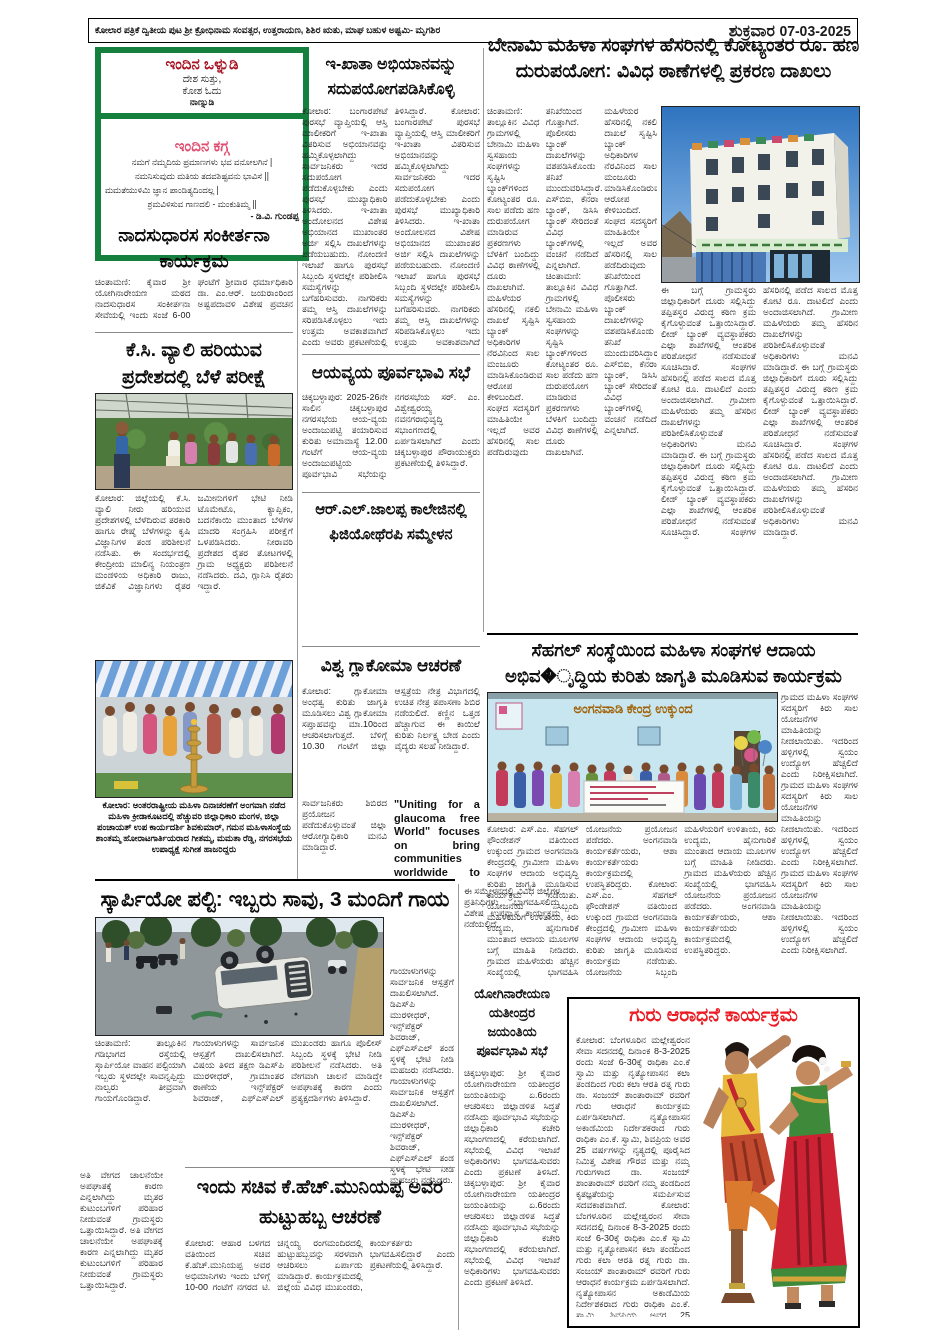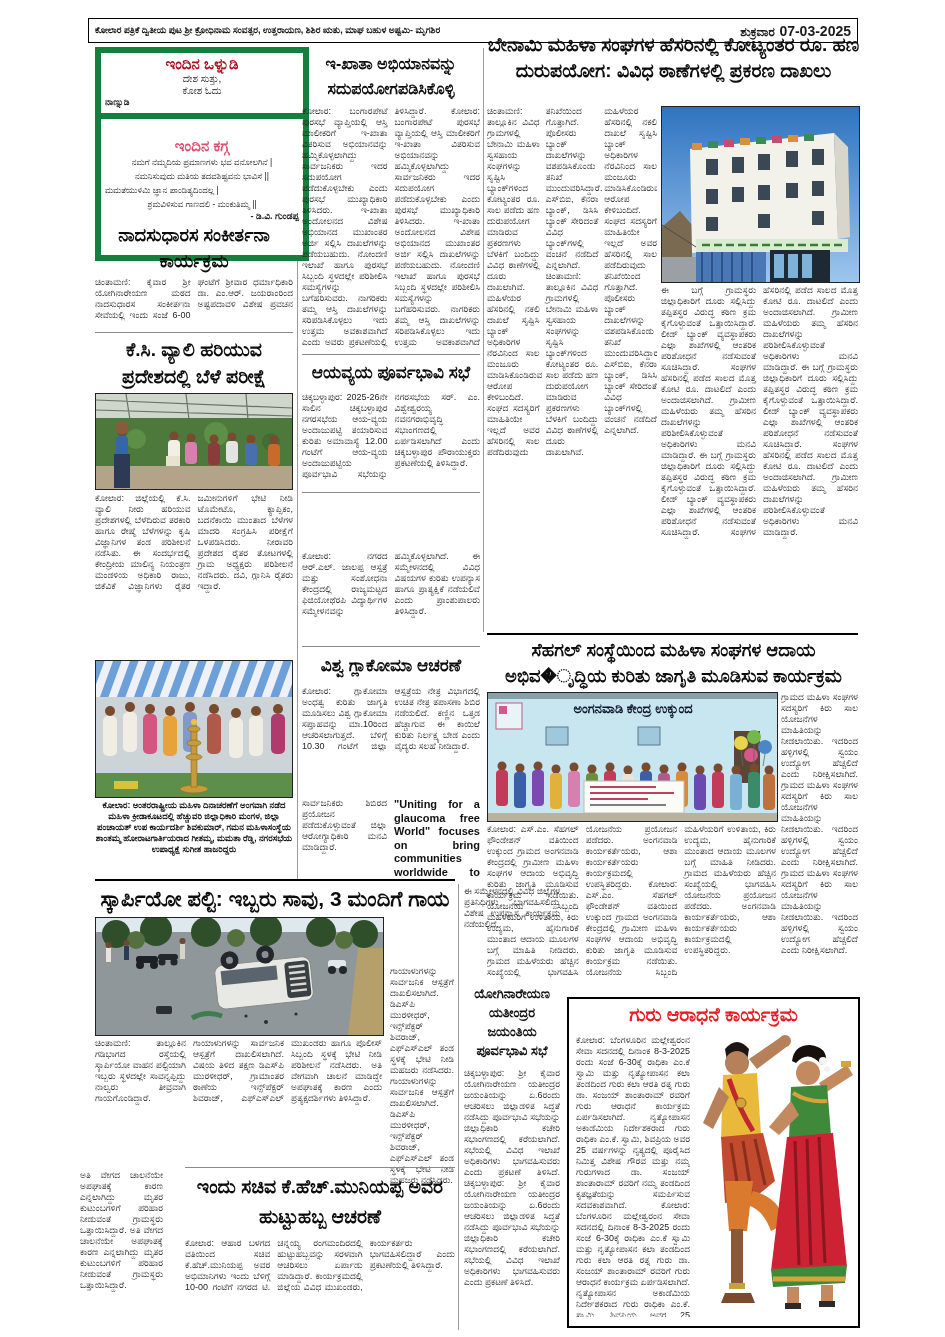--- a/index.html
+++ b/index.html
@@ -21,34 +21,34 @@
   .engquote{font-size:11px;line-height:13.5px;font-weight:bold;color:#111;text-align:justify;}
 </style>
 </head>
 <body>
 
 <div id="page">
 
   <div class="abs" style="left:88px;top:18px;width:770px;height:25px;border:1px solid #000;display:flex;align-items:center;justify-content:space-between;padding:0 6px;box-sizing:border-box;">
     <span style="font-size:9px;font-weight:bold;color:#111;white-space:nowrap;overflow:hidden;">ಕೋಲಾರ ಪತ್ರಿಕೆ ದ್ವಿತೀಯ ಪುಟ   ಶ್ರೀ ಕ್ರೋಧಿನಾಮ ಸಂವತ್ಸರ, ಉತ್ತರಾಯಣ, ಶಿಶಿರ ಋತು, ಮಾಘ ಬಹುಳ ಅಷ್ಟಮಿ- ಮೃಗಶಿರ</span>
     <span style="white-space:nowrap;">
-      <span style="font-size:12px;font-weight:bold;font-family:Liberation Serif, serif;">ಶುಕ್ರವಾರ</span>
+      <span style="font-size:16px;font-weight:bold;font-family:Liberation Serif, serif;">ಶುಕ್ರವಾರ</span>
       <span style="font-size:14px;font-weight:bold;">07-03-2025</span>
     </span>
   </div>
 
   <div class="rule-v" style="left:297px;top:48px;height:831px;"></div>
   <div class="rule-v" style="left:483px;top:48px;height:584px;"></div>
   <div class="rule-v" style="left:458px;top:884px;height:446px;"></div>
 
   <div class="abs boxed" style="left:95px;top:47px;width:194px;height:62px;padding:2px 4px;">
     <div class="redtitle" style="font-size:15px;color:#a81322;">ಇಂದಿನ ಒಳ್ನುಡಿ</div>
     <div style="font-size:10px;text-align:center;">ದೇಶ ಸುತ್ತು,</div>
     <div style="font-size:10px;text-align:center;">ಕೋಶ ಓದು</div>
-    <div style="font-size:9px;font-weight:bold;text-align:left;">ನಾಣ್ನುಡಿ</div>
+    <div style="font-size:9px;font-weight:bold;text-align:center;">ನಾಣ್ನುಡಿ</div>
   </div>
 
   <div class="abs boxed" style="left:95px;top:113px;width:194px;height:100px;padding:18px 4px;">
     <div class="redtitle" style="font-size:15px;color:#e04f72;">ಇಂದಿನ ಕಗ್ಗ</div>
     <div style="font-size:8.5px;text-align:center;line-height:14px;">ನಮಗೆ ನೆಮ್ಮದಿಯ ಪ್ರಮಾಣಗಳು ಭವ ವನೋಲಗಿನೆ |</div>
     <div style="font-size:8.5px;text-align:center;line-height:14px;">ನಮನಿಸುವುದು ಮತಿಯ ತದವಶಿಷ್ಟವನು ಭಾವಿಸೆ ||</div>
     <div style="font-size:8.5px;text-align:left;line-height:14px;">ಮಮತೆಯುಳಿಮಿ ಜ್ಞಾನ ಪಾಂಡಿತ್ಯದಿಂದಲ್ಲ |</div>
     <div style="font-size:8.5px;text-align:center;line-height:14px;">ಶ್ರಮವಿಳಿಸುವ ಗಾಣದಲಿ - ಮಂಕುತಿಮ್ಮ ||</div>
     <div style="font-size:9px;font-weight:bold;text-align:right;">- ಡಿ.ವಿ. ಗುಂಡಪ್ಪ</div>
   </div>
@@ -129,21 +129,21 @@
   <div class="abs caption" style="left:95px;top:800px;width:198px;height:77px;">ಕೋಲಾರ: ಅಂತರರಾಷ್ಟ್ರೀಯ ಮಹಿಳಾ ದಿನಾಚರಣೆಗೆ ಅಂಗವಾಗಿ ನಡೆದ ಮಹಿಳಾ ಕ್ರೀಡಾಕೂಟದಲ್ಲಿ ಹೆಚ್ಚುವರಿ ಜಿಲ್ಲಾಧಿಕಾರಿ ಮಂಗಳ, ಜಿಲ್ಲಾ ಪಂಚಾಯತ್ ಉಪ ಕಾರ್ಯದರ್ಶಿ ಶಿವಕುಮಾರ್, ಗಮನ ಮಹಿಳಾಸಂಸ್ಥೆಯ ಶಾಂತಮ್ಮ ಹೋರಾಟಗಾರ್ತಿಯರಾದ ಗೀತಮ್ಮ, ಮಮತಾ ರೆಡ್ಡಿ, ನಗರಸಭೆಯ ಉಪಾಧ್ಯಕ್ಷೆ ಸುಗೀತ ಹಾಜರಿದ್ದರು</div>
 
   <div class="abs headline" style="left:302px;top:51px;width:178px;height:52px;font-size:16px;line-height:25px;">ಇ-ಖಾತಾ ಅಭಿಯಾನವನ್ನು ಸದುಪಯೋಗಪಡಿಸಿಕೊಳ್ಳಿ</div>
   <div class="abs bodytext cols2" style="left:302px;top:106px;width:178px;height:246px;">ಕೋಲಾರ: ಬಂಗಾರಪೇಟೆ ಪುರಸಭೆ ವ್ಯಾಪ್ತಿಯಲ್ಲಿ ಆಸ್ತಿ ಮಾಲೀಕರಿಗೆ ಇ-ಖಾತಾ ವಿತರಿಸುವ ಅಭಿಯಾನವನ್ನು ಹಮ್ಮಿಕೊಳ್ಳಲಾಗಿದ್ದು ಸಾರ್ವಜನಿಕರು ಇದರ ಸದುಪಯೋಗ ಪಡೆದುಕೊಳ್ಳಬೇಕು ಎಂದು ಪುರಸಭೆ ಮುಖ್ಯಾಧಿಕಾರಿ ತಿಳಿಸಿದರು. ಇ-ಖಾತಾ ಅಂದೋಲನದ ವಿಶೇಷ ಅಭಿಯಾನದ ಮುಖಾಂತರ ಅರ್ಜಿ ಸಲ್ಲಿಸಿ ದಾಖಲೆಗಳನ್ನು ಪಡೆಯಬಹುದು. ನೋಂದಣಿ ಇಲಾಖೆ ಹಾಗೂ ಪುರಸಭೆ ಸಿಬ್ಬಂದಿ ಸ್ಥಳದಲ್ಲೇ ಪರಿಶೀಲಿಸಿ ಸಮಸ್ಯೆಗಳನ್ನು ಬಗೆಹರಿಸುವರು. ನಾಗರಿಕರು ತಮ್ಮ ಆಸ್ತಿ ದಾಖಲೆಗಳನ್ನು ಸರಿಪಡಿಸಿಕೊಳ್ಳಲು ಇದು ಉತ್ತಮ ಅವಕಾಶವಾಗಿದೆ ಎಂದು ಅವರು ಪ್ರಕಟಣೆಯಲ್ಲಿ ತಿಳಿಸಿದ್ದಾರೆ. ಕೋಲಾರ: ಬಂಗಾರಪೇಟೆ ಪುರಸಭೆ ವ್ಯಾಪ್ತಿಯಲ್ಲಿ ಆಸ್ತಿ ಮಾಲೀಕರಿಗೆ ಇ-ಖಾತಾ ವಿತರಿಸುವ ಅಭಿಯಾನವನ್ನು ಹಮ್ಮಿಕೊಳ್ಳಲಾಗಿದ್ದು ಸಾರ್ವಜನಿಕರು ಇದರ ಸದುಪಯೋಗ ಪಡೆದುಕೊಳ್ಳಬೇಕು ಎಂದು ಪುರಸಭೆ ಮುಖ್ಯಾಧಿಕಾರಿ ತಿಳಿಸಿದರು. ಇ-ಖಾತಾ ಅಂದೋಲನದ ವಿಶೇಷ ಅಭಿಯಾನದ ಮುಖಾಂತರ ಅರ್ಜಿ ಸಲ್ಲಿಸಿ ದಾಖಲೆಗಳನ್ನು ಪಡೆಯಬಹುದು. ನೋಂದಣಿ ಇಲಾಖೆ ಹಾಗೂ ಪುರಸಭೆ ಸಿಬ್ಬಂದಿ ಸ್ಥಳದಲ್ಲೇ ಪರಿಶೀಲಿಸಿ ಸಮಸ್ಯೆಗಳನ್ನು ಬಗೆಹರಿಸುವರು. ನಾಗರಿಕರು ತಮ್ಮ ಆಸ್ತಿ ದಾಖಲೆಗಳನ್ನು ಸರಿಪಡಿಸಿಕೊಳ್ಳಲು ಇದು ಉತ್ತಮ ಅವಕಾಶವಾಗಿದೆ ಎಂದು ಅವರು ಪ್ರಕಟಣೆಯಲ್ಲಿ ತಿಳಿಸಿದ್ದಾರೆ.</div>
 
   <div class="rule-h" style="left:302px;top:354px;width:178px;"></div>
   <div class="abs headline" style="left:302px;top:359px;width:178px;height:28px;font-size:17px;line-height:27px;">ಆಯವ್ಯಯ ಪೂರ್ವಭಾವಿ ಸಭೆ</div>
   <div class="abs bodytext cols2" style="left:302px;top:392px;width:178px;height:98px;">ಚಿಕ್ಕಬಳ್ಳಾಪುರ: 2025-26ನೇ ಸಾಲಿನ ಚಿಕ್ಕಬಳ್ಳಾಪುರ ನಗರಸಭೆಯ ಆಯ-ವ್ಯಯ ಅಂದಾಜುಪಟ್ಟಿ ತಯಾರಿಸುವ ಕುರಿತು ಅಮಾವಾಸ್ಯೆ 12.00 ಗಂಟೆಗೆ ಆಯ-ವ್ಯಯ ಅಂದಾಜುಪಟ್ಟಿಯ ಪೂರ್ವಭಾವಿ ಸಭೆಯನ್ನು ನಗರಸಭೆಯ ಸರ್. ಎಂ. ವಿಶ್ವೇಶ್ವರಯ್ಯ ನವನಗರಾಭಿವೃದ್ಧಿ ಸಭಾಂಗಣದಲ್ಲಿ ಏರ್ಪಡಿಸಲಾಗಿದೆ ಎಂದು ಚಿಕ್ಕಬಳ್ಳಾಪುರ ಪೌರಾಯುಕ್ತರು ಪ್ರಕಟಣೆಯಲ್ಲಿ ತಿಳಿಸಿದ್ದಾರೆ.</div>
 
   <div class="rule-h" style="left:302px;top:492px;width:178px;"></div>
-  <div class="abs bodytext cols2" style="left:302px;top:551px;width:178px;height:93px;">ಕೋಲಾರ: ನಗರದ ಆರ್.ಎಲ್. ಜಾಲಪ್ಪ ಆಸ್ಪತ್ರೆ ಮತ್ತು ಸಂಶೋಧನಾ ಕೇಂದ್ರದಲ್ಲಿ ರಾಜ್ಯಮಟ್ಟದ ಫಿಜಿಯೋಥೆರಪಿ ವಿದ್ಯಾರ್ಥಿಗಳ ಸಮ್ಮೇಳನವನ್ನು ಹಮ್ಮಿಕೊಳ್ಳಲಾಗಿದೆ. ಈ ಸಮ್ಮೇಳನದಲ್ಲಿ ವಿವಿಧ ವಿಷಯಗಳ ಕುರಿತು ಉಪನ್ಯಾಸ ಹಾಗೂ ಪ್ರಾತ್ಯಕ್ಷಿಕೆ ನಡೆಯಲಿವೆ ಎಂದು ಪ್ರಾಂಶುಪಾಲರು ತಿಳಿಸಿದ್ದಾರೆ.</div>
+  <div class="abs headline" style="left:302px;top:496px;width:178px;height:52px;font-size:15px;line-height:25px;">ಆರ್.ಎಲ್.ಜಾಲಪ್ಪ ಕಾಲೇಜಿನಲ್ಲಿ ಫಿಜಿಯೋಥೆರಪಿ ಸಮ್ಮೇಳನ</div>
 
   <div class="rule-h" style="left:302px;top:646px;width:178px;"></div>
   <div class="abs headline" style="left:302px;top:651px;width:178px;height:30px;font-size:17px;line-height:29px;">ವಿಶ್ವ ಗ್ಲಾಕೋಮಾ ಆಚರಣೆ</div>
   <div class="abs bodytext cols2" style="left:302px;top:686px;width:178px;height:108px;">ಕೋಲಾರ: ಗ್ಲಾಕೋಮಾ ಅಂಧತ್ವ ಕುರಿತು ಜಾಗೃತಿ ಮೂಡಿಸಲು ವಿಶ್ವ ಗ್ಲಾಕೋಮಾ ಸಪ್ತಾಹವನ್ನು ಮಾ.10ರಿಂದ ಆಚರಿಸಲಾಗುತ್ತದೆ. ಬೆಳಿಗ್ಗೆ 10.30 ಗಂಟೆಗೆ ಜಿಲ್ಲಾ ಆಸ್ಪತ್ರೆಯ ನೇತ್ರ ವಿಭಾಗದಲ್ಲಿ ಉಚಿತ ನೇತ್ರ ತಪಾಸಣಾ ಶಿಬಿರ ನಡೆಯಲಿದೆ. ಕಣ್ಣಿನ ಒತ್ತಡ ಹೆಚ್ಚಾಗುವ ಈ ಕಾಯಿಲೆ ಕುರಿತು ನಿರ್ಲಕ್ಷ್ಯ ಬೇಡ ಎಂದು ವೈದ್ಯರು ಸಲಹೆ ನೀಡಿದ್ದಾರೆ.</div>
   <div class="abs bodytext" style="left:302px;top:798px;width:85px;height:80px;">ಸಾರ್ವಜನಿಕರು ಶಿಬಿರದ ಪ್ರಯೋಜನ ಪಡೆದುಕೊಳ್ಳುವಂತೆ ಜಿಲ್ಲಾ ಆರೋಗ್ಯಾಧಿಕಾರಿ ಮನವಿ ಮಾಡಿದ್ದಾರೆ.</div>
   <div class="abs engquote" style="left:394px;top:798px;width:86px;height:80px;">"Uniting for a glaucoma free World" focuses on bring communities worldwide to fight together against glaucoma blindness.</div>
 
   <div class="abs headline" style="left:487px;top:32px;width:373px;height:52px;font-size:19px;line-height:26px;">ಬೇನಾಮಿ ಮಹಿಳಾ ಸಂಘಗಳ ಹೆಸರಿನಲ್ಲಿ ಕೋಟ್ಯಂತರ ರೂ. ಹಣ ದುರುಪಯೋಗ: ವಿವಿಧ ಠಾಣೆಗಳಲ್ಲಿ ಪ್ರಕರಣ ದಾಖಲು</div>
   <div class="abs bodytext cols3" style="left:487px;top:106px;width:170px;height:524px;column-gap:6px;">ಚಿಂತಾಮಣಿ: ತಾಲ್ಲೂಕಿನ ವಿವಿಧ ಗ್ರಾಮಗಳಲ್ಲಿ ಬೇನಾಮಿ ಮಹಿಳಾ ಸ್ವಸಹಾಯ ಸಂಘಗಳನ್ನು ಸೃಷ್ಟಿಸಿ ಬ್ಯಾಂಕ್‌ಗಳಿಂದ ಕೋಟ್ಯಂತರ ರೂ. ಸಾಲ ಪಡೆದು ಹಣ ದುರುಪಯೋಗ ಮಾಡಿರುವ ಪ್ರಕರಣಗಳು ಬೆಳಕಿಗೆ ಬಂದಿದ್ದು ವಿವಿಧ ಠಾಣೆಗಳಲ್ಲಿ ದೂರು ದಾಖಲಾಗಿವೆ. ಮಹಿಳೆಯರ ಹೆಸರಿನಲ್ಲಿ ನಕಲಿ ದಾಖಲೆ ಸೃಷ್ಟಿಸಿ ಬ್ಯಾಂಕ್ ಅಧಿಕಾರಿಗಳ ನೆರವಿನಿಂದ ಸಾಲ ಮಂಜೂರು ಮಾಡಿಸಿಕೊಂಡಿರುವ ಆರೋಪ ಕೇಳಿಬಂದಿದೆ. ಸಂಘದ ಸದಸ್ಯರಿಗೆ ಮಾಹಿತಿಯೇ ಇಲ್ಲದೆ ಅವರ ಹೆಸರಿನಲ್ಲಿ ಸಾಲ ಪಡೆದಿರುವುದು ತನಿಖೆಯಿಂದ ಗೊತ್ತಾಗಿದೆ. ಪೊಲೀಸರು ಬ್ಯಾಂಕ್ ದಾಖಲೆಗಳನ್ನು ವಶಪಡಿಸಿಕೊಂಡು ತನಿಖೆ ಮುಂದುವರಿಸಿದ್ದಾರೆ. ಎಸ್‌ಬಿಐ, ಕೆನರಾ ಬ್ಯಾಂಕ್, ಡಿಸಿಸಿ ಬ್ಯಾಂಕ್ ಸೇರಿದಂತೆ ವಿವಿಧ ಬ್ಯಾಂಕ್‌ಗಳಲ್ಲಿ ವಂಚನೆ ನಡೆದಿದೆ ಎನ್ನಲಾಗಿದೆ. ಚಿಂತಾಮಣಿ: ತಾಲ್ಲೂಕಿನ ವಿವಿಧ ಗ್ರಾಮಗಳಲ್ಲಿ ಬೇನಾಮಿ ಮಹಿಳಾ ಸ್ವಸಹಾಯ ಸಂಘಗಳನ್ನು ಸೃಷ್ಟಿಸಿ ಬ್ಯಾಂಕ್‌ಗಳಿಂದ ಕೋಟ್ಯಂತರ ರೂ. ಸಾಲ ಪಡೆದು ಹಣ ದುರುಪಯೋಗ ಮಾಡಿರುವ ಪ್ರಕರಣಗಳು ಬೆಳಕಿಗೆ ಬಂದಿದ್ದು ವಿವಿಧ ಠಾಣೆಗಳಲ್ಲಿ ದೂರು ದಾಖಲಾಗಿವೆ. ಮಹಿಳೆಯರ ಹೆಸರಿನಲ್ಲಿ ನಕಲಿ ದಾಖಲೆ ಸೃಷ್ಟಿಸಿ ಬ್ಯಾಂಕ್ ಅಧಿಕಾರಿಗಳ ನೆರವಿನಿಂದ ಸಾಲ ಮಂಜೂರು ಮಾಡಿಸಿಕೊಂಡಿರುವ ಆರೋಪ ಕೇಳಿಬಂದಿದೆ. ಸಂಘದ ಸದಸ್ಯರಿಗೆ ಮಾಹಿತಿಯೇ ಇಲ್ಲದೆ ಅವರ ಹೆಸರಿನಲ್ಲಿ ಸಾಲ ಪಡೆದಿರುವುದು ತನಿಖೆಯಿಂದ ಗೊತ್ತಾಗಿದೆ. ಪೊಲೀಸರು ಬ್ಯಾಂಕ್ ದಾಖಲೆಗಳನ್ನು ವಶಪಡಿಸಿಕೊಂಡು ತನಿಖೆ ಮುಂದುವರಿಸಿದ್ದಾರೆ. ಎಸ್‌ಬಿಐ, ಕೆನರಾ ಬ್ಯಾಂಕ್, ಡಿಸಿಸಿ ಬ್ಯಾಂಕ್ ಸೇರಿದಂತೆ ವಿವಿಧ ಬ್ಯಾಂಕ್‌ಗಳಲ್ಲಿ ವಂಚನೆ ನಡೆದಿದೆ ಎನ್ನಲಾಗಿದೆ.</div>
 
@@ -241,21 +241,21 @@
         <use href="#pC" transform="translate(212,88)" fill="#6a4ab0"></use>
       <use href="#pC" transform="translate(230,86)" fill="#c23b5a"></use>
         <use href="#pC" transform="translate(248,88)" fill="#7ab0d4"></use>
       <use href="#pC" transform="translate(266,86)" fill="#3b8a6a"></use>
         <use href="#pC" transform="translate(281,88)" fill="#c2703b"></use>
       <rect x="96" y="88" width="100" height="32" fill="#fbfbf8" stroke="#bbb"></rect>
       <path d="M102 94 h66 M102 100 h84 M102 106 h58" stroke="#c04060" stroke-width="2"></path>
       <path d="M102 112 h76" stroke="#555" stroke-width="1.4"></path>
       <rect y="120" width="289" height="8" fill="#b9b2a0"></rect>
     </svg>
-    <div style="position:absolute;left:40px;top:8px;width:210px;text-align:center;font-size:13px;font-weight:bold;color:#0f172a;">ಅಂಗನವಾಡಿ ಕೇಂದ್ರ ಉಕ್ಕುಂದ</div>
+    <div style="position:absolute;left:40px;top:8px;width:210px;text-align:center;font-size:13px;font-weight:bold;color:#a16207;">ಅಂಗನವಾಡಿ ಕೇಂದ್ರ ಉಕ್ಕುಂದ</div>
   </div>
 
   <div class="abs bodytext" style="left:781px;top:692px;width:77px;height:295px;">ಗ್ರಾಮದ ಮಹಿಳಾ ಸಂಘಗಳ ಸದಸ್ಯರಿಗೆ ಕಿರು ಸಾಲ ಯೋಜನೆಗಳ ಮಾಹಿತಿಯನ್ನು ನೀಡಲಾಯಿತು. ಇದರಿಂದ ಹಳ್ಳಿಗಳಲ್ಲಿ ಸ್ವಯಂ ಉದ್ಯೋಗ ಹೆಚ್ಚಲಿದೆ ಎಂದು ನಿರೀಕ್ಷಿಸಲಾಗಿದೆ. ಗ್ರಾಮದ ಮಹಿಳಾ ಸಂಘಗಳ ಸದಸ್ಯರಿಗೆ ಕಿರು ಸಾಲ ಯೋಜನೆಗಳ ಮಾಹಿತಿಯನ್ನು ನೀಡಲಾಯಿತು. ಇದರಿಂದ ಹಳ್ಳಿಗಳಲ್ಲಿ ಸ್ವಯಂ ಉದ್ಯೋಗ ಹೆಚ್ಚಲಿದೆ ಎಂದು ನಿರೀಕ್ಷಿಸಲಾಗಿದೆ. ಗ್ರಾಮದ ಮಹಿಳಾ ಸಂಘಗಳ ಸದಸ್ಯರಿಗೆ ಕಿರು ಸಾಲ ಯೋಜನೆಗಳ ಮಾಹಿತಿಯನ್ನು ನೀಡಲಾಯಿತು. ಇದರಿಂದ ಹಳ್ಳಿಗಳಲ್ಲಿ ಸ್ವಯಂ ಉದ್ಯೋಗ ಹೆಚ್ಚಲಿದೆ ಎಂದು ನಿರೀಕ್ಷಿಸಲಾಗಿದೆ.</div>
   <div class="abs bodytext cols3" style="left:487px;top:824px;width:289px;height:166px;">ಕೋಲಾರ: ಎಸ್.ಎಂ. ಸೆಹಗಲ್ ಫೌಂಡೇಶನ್ ವತಿಯಿಂದ ಉಕ್ಕುಂದ ಗ್ರಾಮದ ಅಂಗನವಾಡಿ ಕೇಂದ್ರದಲ್ಲಿ ಗ್ರಾಮೀಣ ಮಹಿಳಾ ಸಂಘಗಳ ಆದಾಯ ಅಭಿವೃದ್ಧಿ ಕುರಿತು ಜಾಗೃತಿ ಮೂಡಿಸುವ ಕಾರ್ಯಕ್ರಮ ನಡೆಯಿತು. ಯೋಜನೆಯ ಸಿಬ್ಬಂದಿ ಮಹಿಳೆಯರಿಗೆ ಉಳಿತಾಯ, ಕಿರು ಉದ್ಯಮ, ಹೈನುಗಾರಿಕೆ ಮುಂತಾದ ಆದಾಯ ಮೂಲಗಳ ಬಗ್ಗೆ ಮಾಹಿತಿ ನೀಡಿದರು. ಗ್ರಾಮದ ಮಹಿಳೆಯರು ಹೆಚ್ಚಿನ ಸಂಖ್ಯೆಯಲ್ಲಿ ಭಾಗವಹಿಸಿ ಯೋಜನೆಯ ಪ್ರಯೋಜನ ಪಡೆದರು. ಅಂಗನವಾಡಿ ಕಾರ್ಯಕರ್ತೆಯರು, ಆಶಾ ಕಾರ್ಯಕರ್ತೆಯರು ಕಾರ್ಯಕ್ರಮದಲ್ಲಿ ಉಪಸ್ಥಿತರಿದ್ದರು. ಕೋಲಾರ: ಎಸ್.ಎಂ. ಸೆಹಗಲ್ ಫೌಂಡೇಶನ್ ವತಿಯಿಂದ ಉಕ್ಕುಂದ ಗ್ರಾಮದ ಅಂಗನವಾಡಿ ಕೇಂದ್ರದಲ್ಲಿ ಗ್ರಾಮೀಣ ಮಹಿಳಾ ಸಂಘಗಳ ಆದಾಯ ಅಭಿವೃದ್ಧಿ ಕುರಿತು ಜಾಗೃತಿ ಮೂಡಿಸುವ ಕಾರ್ಯಕ್ರಮ ನಡೆಯಿತು. ಯೋಜನೆಯ ಸಿಬ್ಬಂದಿ ಮಹಿಳೆಯರಿಗೆ ಉಳಿತಾಯ, ಕಿರು ಉದ್ಯಮ, ಹೈನುಗಾರಿಕೆ ಮುಂತಾದ ಆದಾಯ ಮೂಲಗಳ ಬಗ್ಗೆ ಮಾಹಿತಿ ನೀಡಿದರು. ಗ್ರಾಮದ ಮಹಿಳೆಯರು ಹೆಚ್ಚಿನ ಸಂಖ್ಯೆಯಲ್ಲಿ ಭಾಗವಹಿಸಿ ಯೋಜನೆಯ ಪ್ರಯೋಜನ ಪಡೆದರು. ಅಂಗನವಾಡಿ ಕಾರ್ಯಕರ್ತೆಯರು, ಆಶಾ ಕಾರ್ಯಕರ್ತೆಯರು ಕಾರ್ಯಕ್ರಮದಲ್ಲಿ ಉಪಸ್ಥಿತರಿದ್ದರು.</div>
 
   <div class="rule-h2" style="left:95px;top:879px;width:360px;"></div>
   <div class="abs headline" style="left:95px;top:884px;width:360px;height:30px;font-size:21px;line-height:29px;">ಸ್ಕಾರ್ಪಿಯೋ ಪಲ್ಟಿ: ಇಬ್ಬರು ಸಾವು, 3 ಮಂದಿಗೆ ಗಾಯ</div>
 
   <div class="photo" style="left:95px;top:917px;width:287px;height:117px;">
     <svg width="287" height="117" viewBox="0 0 287 117">

